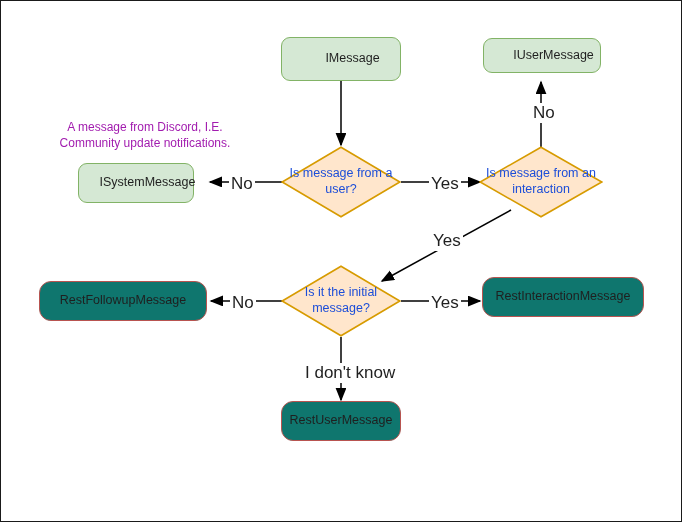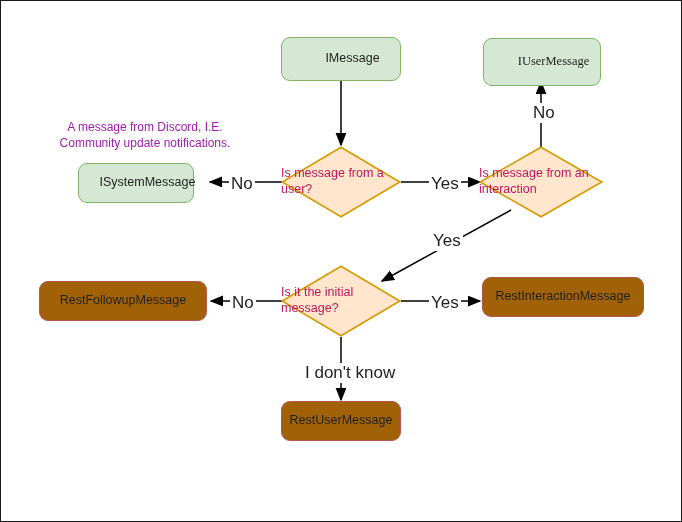--- a/index.html
+++ b/index.html
@@ -42,43 +42,45 @@
     border-radius: 9px;
     border-width: 1.4px;
     border-style: solid;
   }
   .node.green {
     background: #d5e8d4;
     border-color: #82b366;
     padding-left: 23px;
   }
   .node.pink {
-    background: #a16207;
+    background: #0f766e;
     border-color: #b85450;
+    border-radius: 12px;
   }
   .diamond-wrap {
     position: absolute;
     z-index: 3;
   }
   .diamond-wrap svg {
     position: absolute;
     left: 0;
     top: 0;
   }
   .diamond-label {
     position: absolute;
     left: 0;
     top: 0;
     width: 100%;
     height: 100%;
     display: flex;
     align-items: center;
     justify-content: center;
+    text-align: center;
     font-size: 12.5px;
-    color: #be185d;
+    color: #1d4ed8;
     line-height: 1.25;
     pointer-events: none;
   }
   .edge-label {
     position: absolute;
     font-size: 17px;
     color: #1f1f1f;
     background: #ffffff;
     padding: 0 2px;
     white-space: nowrap;
@@ -136,21 +138,21 @@
 
     <g>
       <line x1="340" y1="336" x2="340" y2="399" stroke="#000000" stroke-width="1.5" marker-end="url(#arrow)"></line>
     </g>
   </svg>
 
   <div class="node box green" style="left:280px; top:36px; width:120px; height:44px;">
     <span>IMessage</span>
   </div>
 
-  <div class="node box green" style="left:482px; top:37px; width:118px; height:48px;font-family:Liberation Serif, serif;">
+  <div class="node box green" style="left:482px; top:37px; width:118px; height:35px;">
     <span>IUserMessage</span>
   </div>
 
   <div class="node box green" style="left:77px; top:162px; width:116px; height:40px;text-align:right;">
     <span>ISystemMessage</span>
   </div>
 
   <div class="node box pink" style="left:38px; top:280px; width:168px; height:40px;">
     <span>RestFollowupMessage</span>
   </div>

